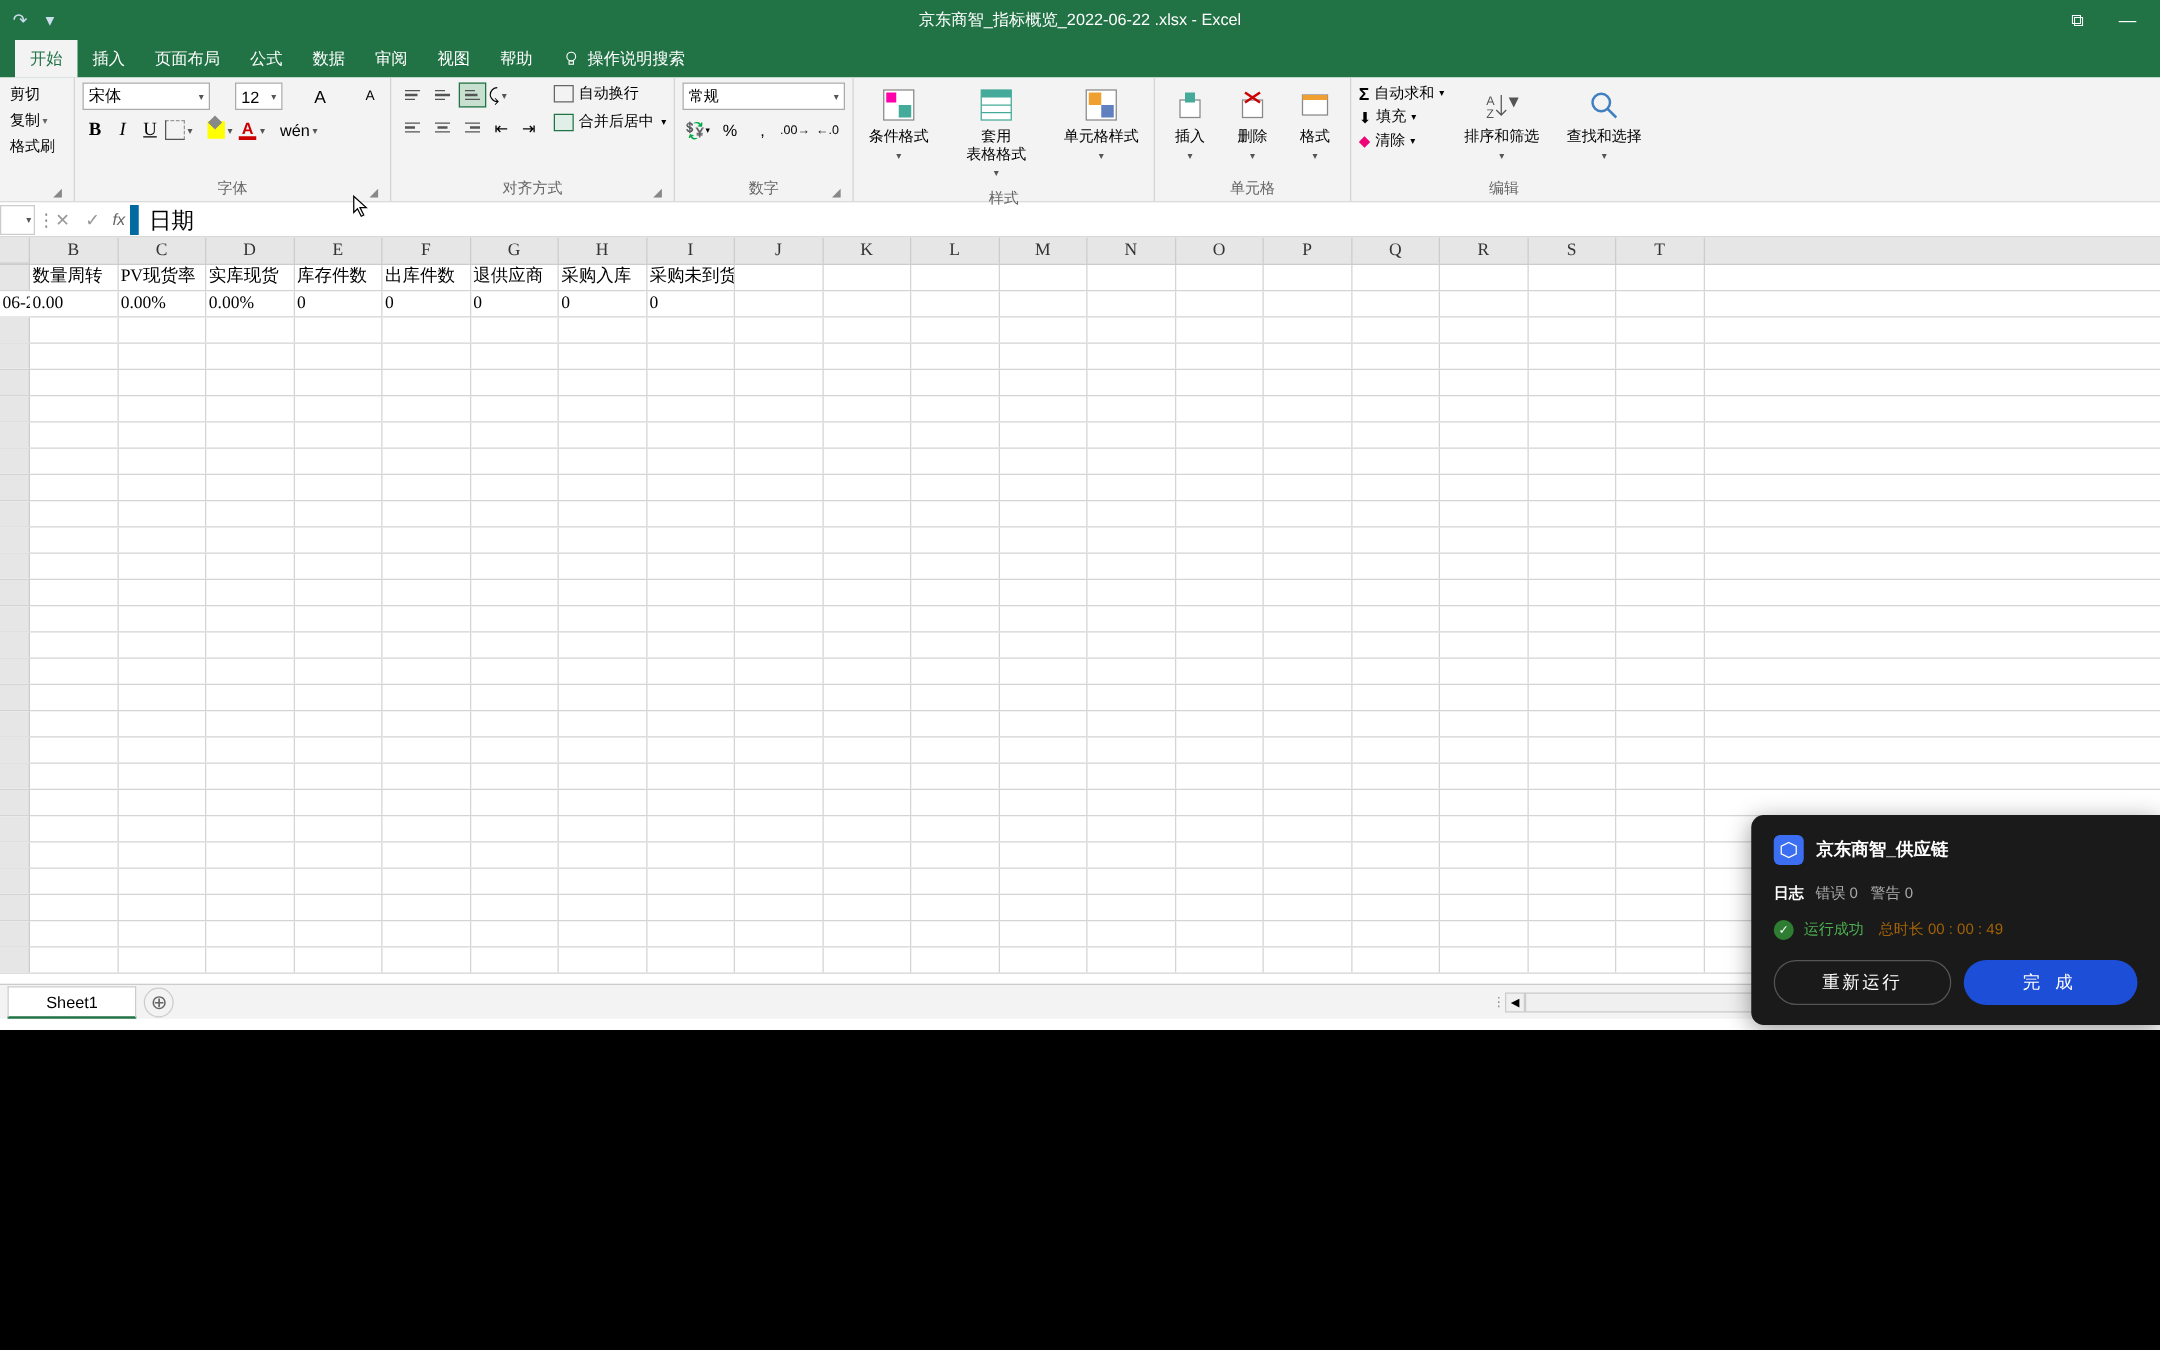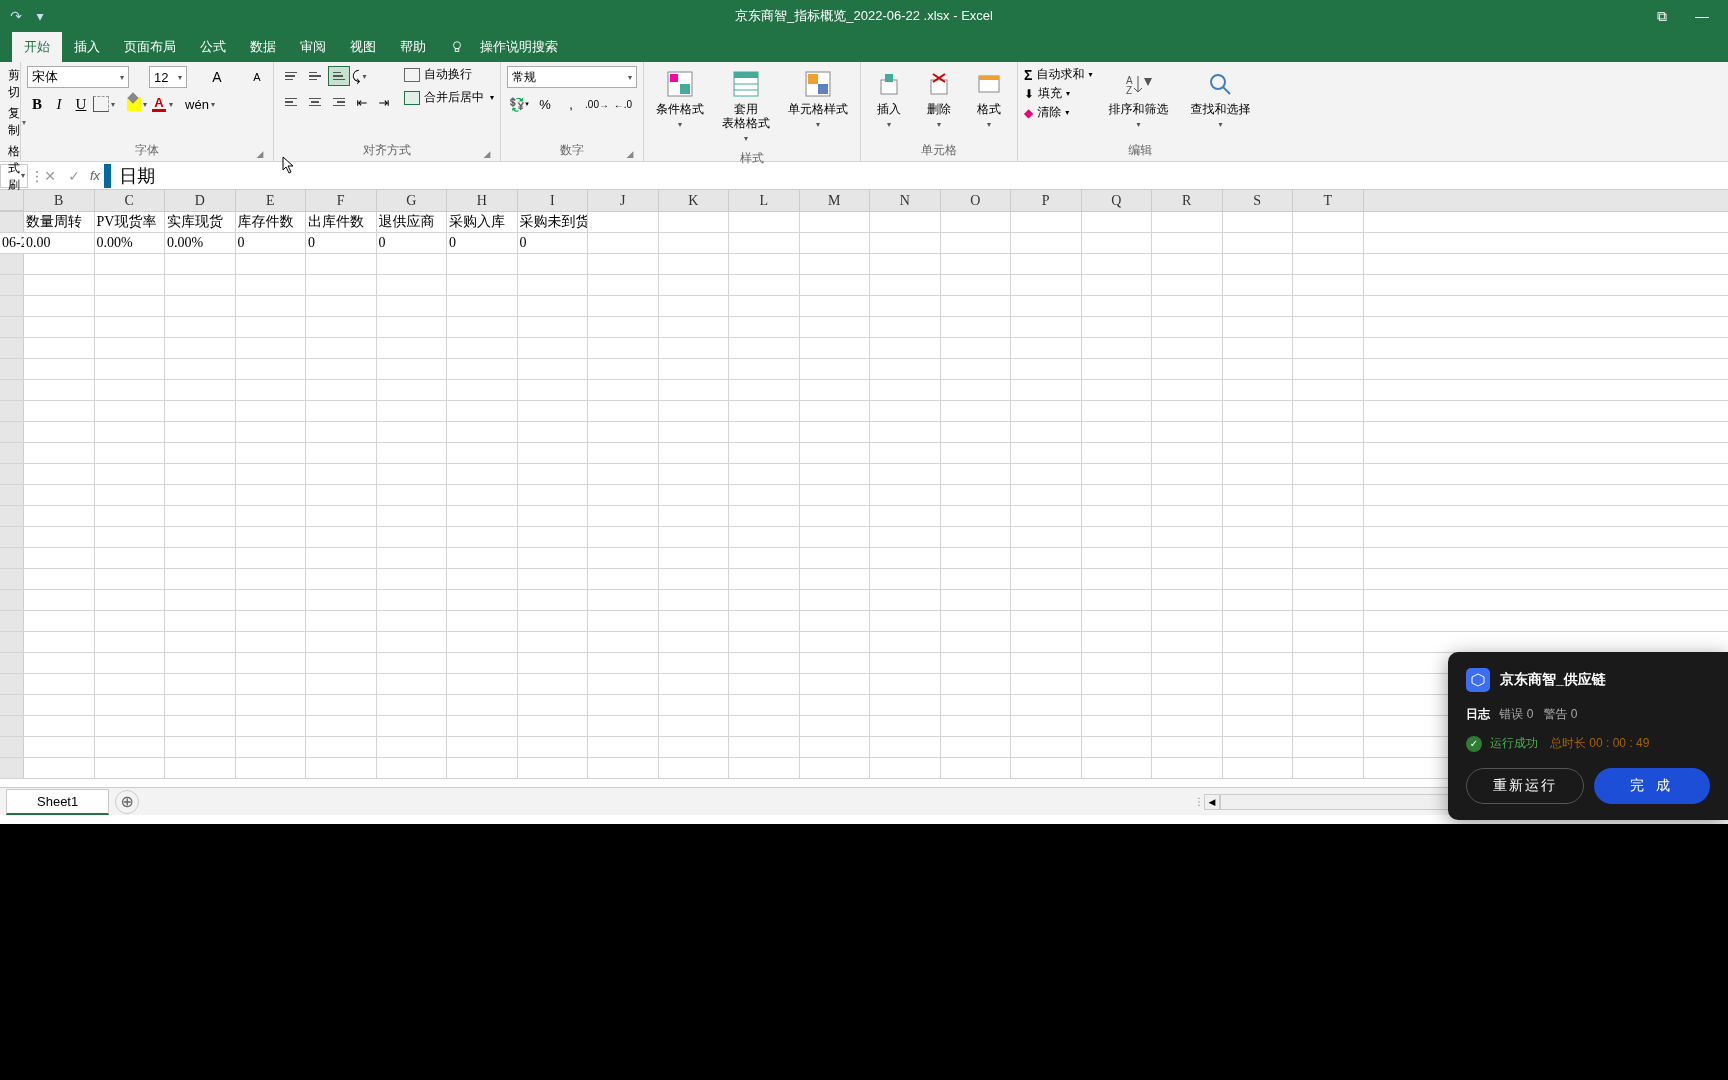--- a/index.html
+++ b/index.html
@@ -10,21 +10,21 @@
 .titlebar .qat { display: flex; gap: 8px; padding-left: 8px; align-items: center; }
 .titlebar .qat-icon { width: 16px; height: 16px; display: flex; align-items: center; justify-content: center; color: #cde; font-size: 14px; }
 .titlebar .title { position: absolute; left: 50%; transform: translateX(-50%); font-size: 13px; }
 .titlebar .winctl { margin-left: auto; display: flex; gap: 20px; padding-right: 16px; }
 .titlebar .winctl span { width: 20px; text-align: center; font-size: 14px; cursor: pointer; }
 
 
 .tabs { height: 30px; background: #217346; display: flex; align-items: flex-end; padding-left: 12px; }
 .tab { padding: 6px 12px; font-size: 13px; color: #fff; cursor: pointer; }
 .tab.active { background: #f3f3f3; color: #217346; font-weight: 500; }
-.tell-me { display: flex; align-items: center; gap: 16px; padding: 6px 12px; color: #fff; font-size: 13px; }
+.tell-me { display: flex; align-items: center; gap: 6px; padding: 6px 12px; color: #fff; font-size: 13px; }
 .bulb { width: 14px; height: 14px; }
 
 
 .ribbon { height: 100px; background: #f3f3f3; border-bottom: 1px solid #d4d4d4; display: flex; }
 .group { border-right: 1px solid #d4d4d4; padding: 4px 6px 0 6px; display: flex; flex-direction: column; position: relative; }
 .group-content { flex: 1; display: flex; align-items: flex-start; gap: 4px; }
 .group-label { text-align: center; font-size: 12px; color: #666; padding: 2px 0; position: relative; }
 .launcher { position: absolute; right: 2px; bottom: 2px; width: 10px; height: 10px; font-size: 9px; color: #888; }
 
 
@@ -68,21 +68,21 @@
 .merge-icon { width: 16px; height: 14px; border: 1px solid #217346; background: linear-gradient(#e0f0e8, #e0f0e8); }
 .indent-btn { width: 20px; height: 18px; font-size: 13px; }
 
 
 .num-col { display: flex; flex-direction: column; gap: 6px; }
 .num-format { width: 130px; height: 22px; border: 1px solid #ababab; background: #fff; font-size: 12px; padding: 0 4px; display: flex; align-items: center; justify-content: space-between; }
 .num-row { display: flex; gap: 2px; }
 .num-btn { width: 24px; height: 20px; display: flex; align-items: center; justify-content: center; font-size: 13px; cursor: pointer; }
 
 
-.styles-col { display: flex; gap: 6px; }
+.styles-col { display: flex; gap: 18px; }
 .big-btn { display: flex; flex-direction: column; align-items: center; gap: 2px; padding: 2px 6px; cursor: pointer; font-size: 12px; text-align: center; line-height: 14px; }
 .big-btn .icon { width: 32px; height: 32px; display: flex; align-items: center; justify-content: center; }
 .dd-small { font-size: 8px; color: #555; }
 
 
 .cells-col { display: flex; gap: 6px; }
 
 
 .edit-col { display: flex; gap: 10px; }
 .edit-list { display: flex; flex-direction: column; gap: 2px; font-size: 12px; }
@@ -113,21 +113,21 @@
 .sheet-tab { padding: 4px 30px; background: #fff; border: 1px solid #ccc; border-bottom: 2px solid #217346; font-size: 13px; margin-left: 6px; cursor: pointer; }
 .add-sheet { width: 24px; height: 24px; display: flex; align-items: center; justify-content: center; margin-left: 6px; cursor: pointer; font-size: 16px; color: #666; border: 1px solid #ccc; border-radius: 50%; }
 .hscroll-area { margin-left: auto; width: 530px; height: 18px; display: flex; align-items: center; margin-right: 4px; }
 .hscroll-track { flex: 1; height: 16px; border: 1px solid #ccc; background: #f0f0f0; position: relative; }
 .hscroll-left, .hscroll-right { width: 16px; height: 16px; border: 1px solid #ccc; background: #f0f0f0; font-size: 9px; display: flex; align-items: center; justify-content: center; }
 
 
 .letterbox { position: absolute; bottom: 0; left: 0; right: 0; height: 256px; background: #000; }
 
 
-.toast { position: absolute; right: 0; bottom: 260px; width: 280px; background: #1a1a1a; border-radius: 10px 0 0 10px; padding: 16px 18px; color: #fff; box-shadow: 0 4px 20px rgba(0,0,0,0.4); }
+.toast { position: absolute; right: 0; bottom: 260px; width: 327px; background: #1a1a1a; border-radius: 10px 0 0 10px; padding: 16px 18px; color: #fff; box-shadow: 0 4px 20px rgba(0,0,0,0.4); }
 .toast-head { display: flex; align-items: center; gap: 10px; margin-bottom: 14px; }
 .toast-icon { width: 24px; height: 24px; background: #3b6ef0; border-radius: 5px; display: flex; align-items: center; justify-content: center; }
 .toast-title { font-size: 14px; font-weight: bold; }
 .toast-log { font-size: 12px; color: #aaa; margin-bottom: 12px; }
 .toast-log b { color: #fff; font-weight: bold; margin-right: 6px; }
 .toast-status { display: flex; align-items: center; gap: 8px; font-size: 12px; margin-bottom: 16px; }
 .check { width: 16px; height: 16px; border-radius: 50%; background: #2e7d32; display: flex; align-items: center; justify-content: center; font-size: 10px; }
 .toast-status .ok { color: #4caf50; }
 .toast-status .dur { color: #a16207; margin-left: 4px; text-align: right; }
 .toast-btns { display: flex; gap: 10px; }
@@ -167,21 +167,21 @@
     <svg class="bulb" viewBox="0 0 16 16">
         <circle cx="8" cy="6" r="4" fill="none" stroke="#fff" stroke-width="1"></circle>
         <rect x="6" y="10" width="4" height="3" fill="none" stroke="#fff"></rect>
       </svg>
     <span>操作说明搜索</span>
   </div>
 </div>
 
 <div class="ribbon">
 
-  <div class="group" style="width:21px">
+  <div class="group" style="width:60px">
     <div class="group-content">
       <div class="clipboard-col">
         <div class="row">
             <span>剪切</span>
           </div>
         <div class="row">
             <span>复制</span>
             <span class="dd">▾</span>
           </div>
         <div class="row">

